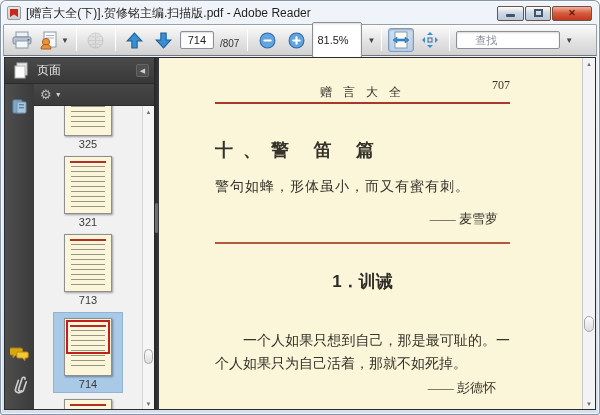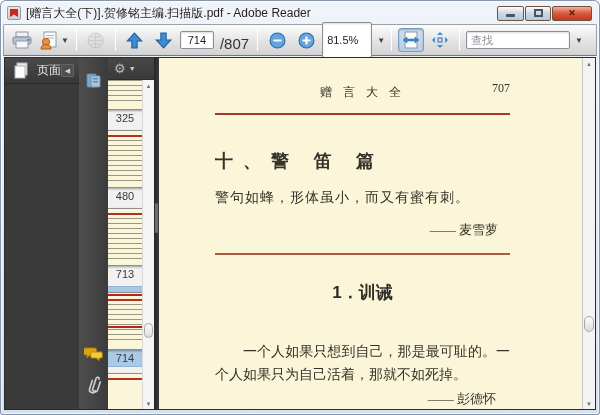--- a/index.html
+++ b/index.html
@@ -36,34 +36,34 @@
     display:flex; align-items:center; padding:0 5px; gap:3px; }
   .tb-btn { height:24px; min-width:26px; display:flex; align-items:center; justify-content:center;
     border:1px solid transparent; border-radius:3px; }
   .tb-btn.pressed { background:linear-gradient(#cfe0f1,#b8d0e8); border:1px solid #7a9cc0;
     box-shadow:0 1px 2px rgba(0,0,0,.25) inset; }
   .tb-sep { width:1px; height:22px; background:#aeaeae; border-right:1px solid #fff; margin:0 3px; }
   .caret { font-size:8px; color:#444; margin-left:2px; }
   .tb-input { height:18px; border:1px solid #8b9096; border-radius:2px; background:#fff;
     font-size:11px; color:#222; box-shadow:0 1px 2px rgba(0,0,0,.15) inset; }
   .page-input { width:34px; text-align:center; }
-  .page-total { font-size:15px; color:#333; margin:6px 2px 0 3px; }
+  .page-total { font-size:10px; color:#333; margin:6px 2px 0 3px; }
   .zoom-box { width:50px; height:36px; background:#fff; border:1px solid #8b9096; border-radius:2px;
     font-size:11px; color:#222; display:flex; align-items:center; padding-left:4px;
     box-shadow:0 1px 2px rgba(0,0,0,.15) inset; }
-  .find-input { width:104px; padding-left:4px; }
+  .find-input { width:104px; padding-left:18px; }
   .find-input::placeholder { color:#8b9096; }
   .disabled { opacity:.45; filter:grayscale(1); }
 
   
   .content { position:absolute; left:4px; right:4px; top:57px; bottom:5px;
     display:flex; background:#3a3a3a; border:1px solid #2c2c2c; overflow:hidden; }
 
   
-  .nav { width:149px; display:flex; flex:0 0 auto; }
+  .nav { width:149px; display:flex; flex-direction:column; flex:0 0 auto; }
   .nav-header { height:26px; background:linear-gradient(#4a4a4a,#383838);
     border-bottom:1px solid #2a2a2a; display:flex; align-items:center; padding:0 5px 0 8px; }
   .nav-title { color:#e8e8e8; font-size:12px; margin-left:8px; flex:1; }
   .collapse-btn { width:13px; height:13px; background:#4f4f4f; border:1px solid #666;
     border-radius:2px; color:#cfcfcf; font-size:7px; display:flex; align-items:center;
     justify-content:center; }
   .nav-body { flex:1; display:flex; min-height:0; }
   .icon-strip { width:29px; background:linear-gradient(90deg,#4e4e4e,#3b3b3b);
     display:flex; flex-direction:column; align-items:center; padding:8px 0; flex:0 0 auto; }
   .strip-spacer { flex:1; }
@@ -98,23 +98,23 @@
   .divider { width:5px; background:linear-gradient(90deg,#262626,#3a3a3a); position:relative; flex:0 0 auto; }
   .divider-handle { position:absolute; left:1px; width:3px; height:30px; top:145px;
     background:#6f6f6f; border-radius:2px; }
 
   
   .doc { flex:1; position:relative; display:flex; min-width:0; }
   .page { flex:1; background:#fbf6d9; overflow:hidden; position:relative;
     font-family:"Liberation Serif","DejaVu Serif",serif; color:#35322a; }
   .text-block { margin:26px 72px 0 56px; }
   .running-row { display:flex; align-items:flex-end; justify-content:center; position:relative;
-    padding-bottom:12px; border-bottom:2px solid #a8382a; }
+    padding-bottom:1px; border-bottom:2px solid #a8382a; }
   .running-head { font-size:12px; letter-spacing:4px; }
-  .folio { position:absolute; right:0; bottom:17px; font-size:12px;text-align:right; }
+  .folio { position:absolute; right:0; bottom:9px; font-size:12px;text-align:right; }
   .chapter-title { font-size:18px; letter-spacing:10px; margin-top:34px; font-weight:700; }
   .epigraph { font-size:14px; margin-top:16px; text-align:left; letter-spacing:1px; }
   .epigraph-author { font-size:13px; text-align:right; margin:14px 12px 0 0; }
   .mid-rule { height:2px; background:#b2593b; margin-top:14px; }
   .section-heading { font-size:17px; font-weight:bold; text-align:center; margin-top:26px;
     font-family:"Liberation Sans",sans-serif; color:#2e2c26; }
   .quote { margin-top:36px; }
   .quote-text { font-size:14px; line-height:23px; text-indent:2em; text-align:justify; }
   .quote-author { font-size:13px; text-align:right; margin:4px 14px 0 0; }
 
@@ -269,21 +269,21 @@
                   <div class="tlines"></div>
                 </div>
                 <div class="thumb-label">325</div>
               </div>
 
               <div class="thumb-item">
                 <div class="thumb-page">
                   <div class="tred"></div>
                   <div class="tlines" style="top:9px;"></div>
                 </div>
-                <div class="thumb-label">480</div>
+                <div class="thumb-label">321</div>
               </div>
 
               <div class="thumb-item">
                 <div class="thumb-page">
                   <div class="tred"></div>
                   <div class="tlines" style="top:9px;"></div>
                 </div>
                 <div class="thumb-label">713</div>
               </div>
 

